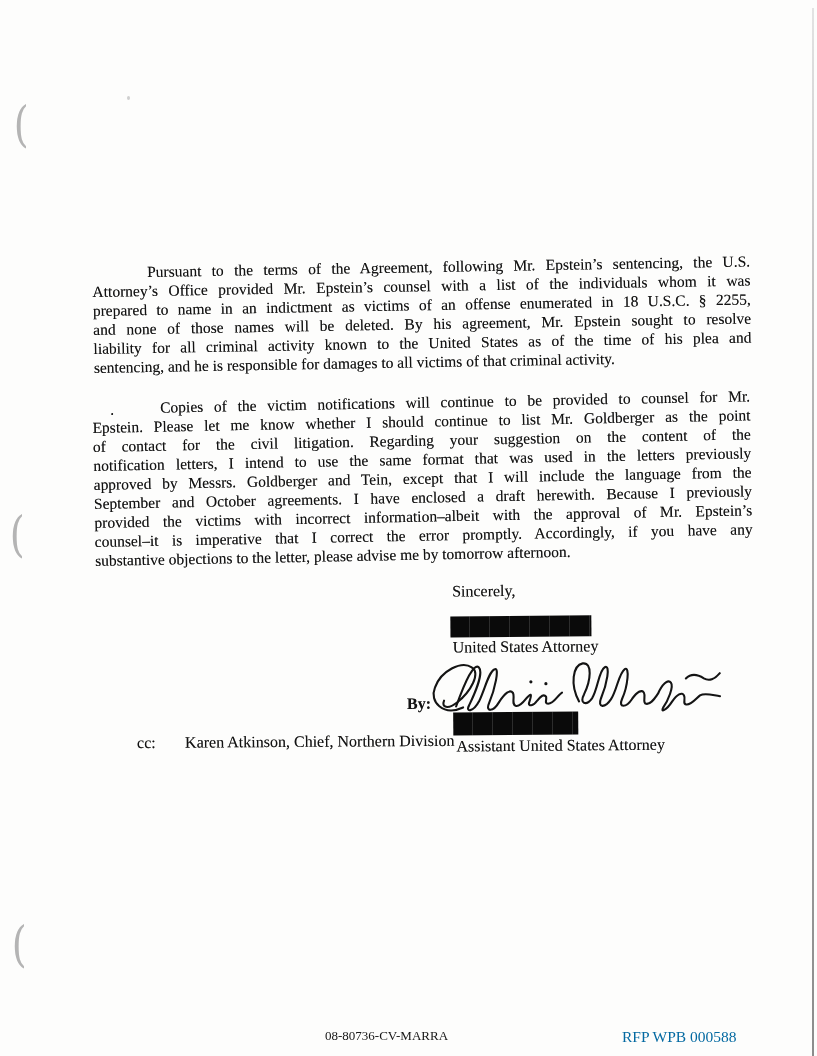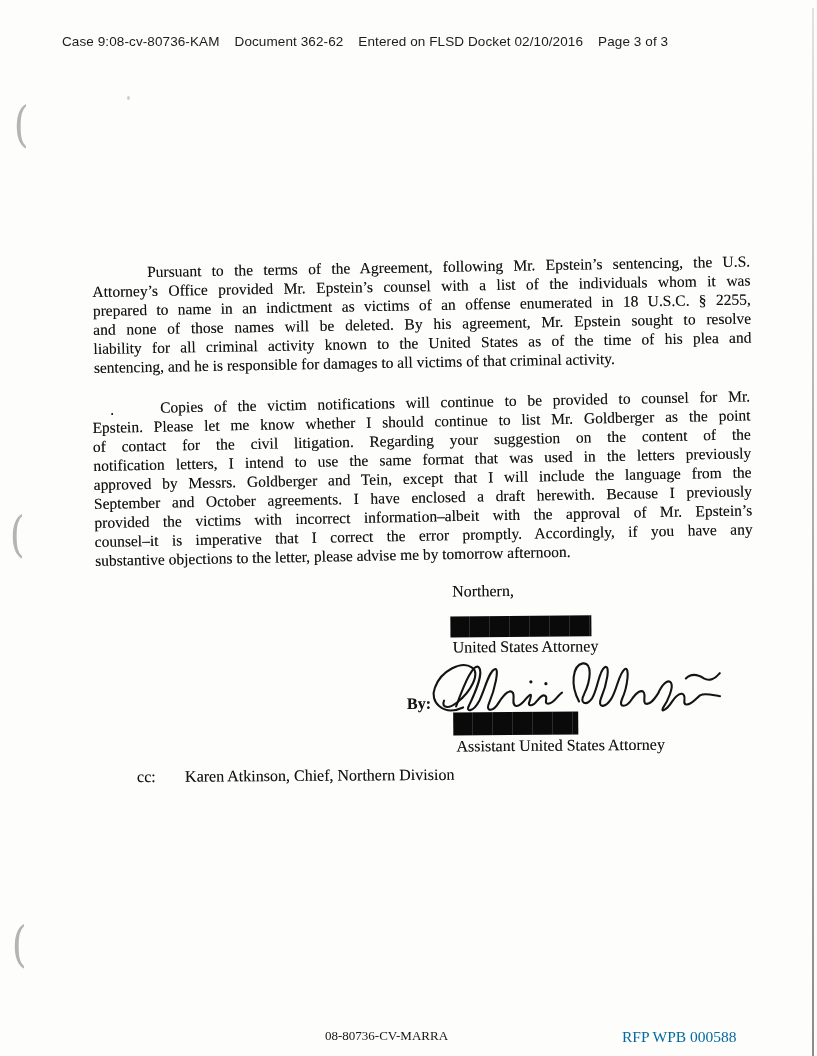--- a/index.html
+++ b/index.html
@@ -69,40 +69,34 @@
     position:absolute;background:#0a0a0a;
     background-image:repeating-linear-gradient(90deg,rgba(255,255,255,0) 0 19px,rgba(255,255,255,.14) 19px 20px);
   }
   .redact.bar1{left:52px;top:36px;width:141px;height:21px;}
   .redact.bar2{left:54px;top:132px;width:125px;height:23px;}
   .sig{position:absolute;left:28px;top:77px;width:300px;height:62px;}
   .sig path{fill:none;stroke:#141414;stroke-width:2.1;stroke-linecap:round;stroke-linejoin:round;}
   .sig circle{fill:#141414;}
   
   .cc{
-    position:absolute;left:137px;top:768px;font-size:16px;color:#131313;
+    position:absolute;left:137px;top:734px;font-size:16px;color:#131313;
     transform:rotate(-0.4deg);transform-origin:0 0;
     text-shadow:0 0 .4px rgba(0,0,0,.45);
   }
   .cc .cc-name{position:absolute;left:48px;top:0;white-space:nowrap;}
   
   .footer-case{position:absolute;left:325px;top:1028px;font-size:13px;color:#161616;text-align:center;}
   .footer-bates{position:absolute;left:622px;top:1028px;font-size:15.5px;color:#0369a1;}
 </style>
 </head>
 <body>
 
 <div id="page">
 
-  <div class="stamp">
-    <span>Case 9:08-cv-80736-KAM</span>
-    <span>Document 362-62</span>
-    <span>Entered on FLSD Docket 02/10/2016</span>
-    <span>Page 3 of 3</span>
-  </div>
 
   <span class="paren" style="left:12px;top:100px;">(</span>
   <span class="paren" style="left:8px;top:510px;">(</span>
   <span class="paren" style="left:10px;top:920px;">(</span>
   <div class="edge-line"></div>
   <div class="speck"></div>
 
 
   <div class="para" id="para1">
     <div class="bline indent-a">Pursuant to the terms of the Agreement, following Mr. Epstein’s sentencing, the U.S.</div>
@@ -120,21 +114,21 @@
     <div class="bline">of contact for the civil litigation.  Regarding your suggestion on the content of the</div>
     <div class="bline">notification letters, I intend to use the same format that was used in the letters previously</div>
     <div class="bline">approved by Messrs. Goldberger and Tein, except that I will include the language from the</div>
     <div class="bline">September and October agreements.  I have enclosed a draft herewith.  Because I previously</div>
     <div class="bline">provided the victims with incorrect information–albeit with the approval of Mr. Epstein’s</div>
     <div class="bline">counsel–it is imperative that I correct the error promptly.  Accordingly, if you have any</div>
     <div class="bline nojust">substantive objections to the letter, please advise me by tomorrow afternoon.</div>
   </div>
 
   <div class="closing">
-    <div class="sincerely">Northern,</div>
+    <div class="sincerely">Sincerely,</div>
     <div class="redact bar1"></div>
     <div class="us-attorney">United States Attorney</div>
     <div class="by-label">By:</div>
     <svg class="sig" viewBox="0 0 300 62" aria-hidden="true">
       <path d="M36,50 C16,59 2,44 8,30 C14,13 35,3 45,10 C54,16 44,34 30,45 C21,52 14,50 17,43"></path>
       <path d="M29,49 C39,22 47,6 52,10 C57,15 48,36 42,48 C38,55 46,55 52,44 C58,32 62,14 68,12 C73,10 68,32 62,46 C58,55 66,55 72,45 C78,36 83,32 86,36 C88,40 84,48 89,49 C95,50 99,40 103,38 C105,37 103,43 102,46 C101,49 106,50 110,44 C114,39 117,37 119,40 C120,43 117,47 121,47 C127,47 131,38 135,36"></path>
       <path d="M152,45 C143,28 146,9 156,7 C166,6 164,24 157,38 C152,47 159,50 165,42 C171,33 172,14 178,11 C184,8 180,28 174,42 C170,52 178,52 184,43 C190,34 192,17 198,13 C203,10 201,30 195,43 C191,52 199,52 205,43 C210,36 215,33 217,37 C219,41 215,47 219,48 C224,49 228,42 231,38 C235,29 241,23 244,27 C247,31 241,45 236,52 C233,57 239,55 245,46 C250,39 255,36 257,40 C259,44 255,48 259,49 C264,50 269,43 273,40 C278,37 286,40 293,41"></path>
       <path d="M259,23 C265,17 271,19 277,23 C282,26 288,24 293,18"></path>
       <circle cx="104" cy="25" r="1.6"></circle>
       <circle cx="119" cy="27" r="1.6"></circle>

